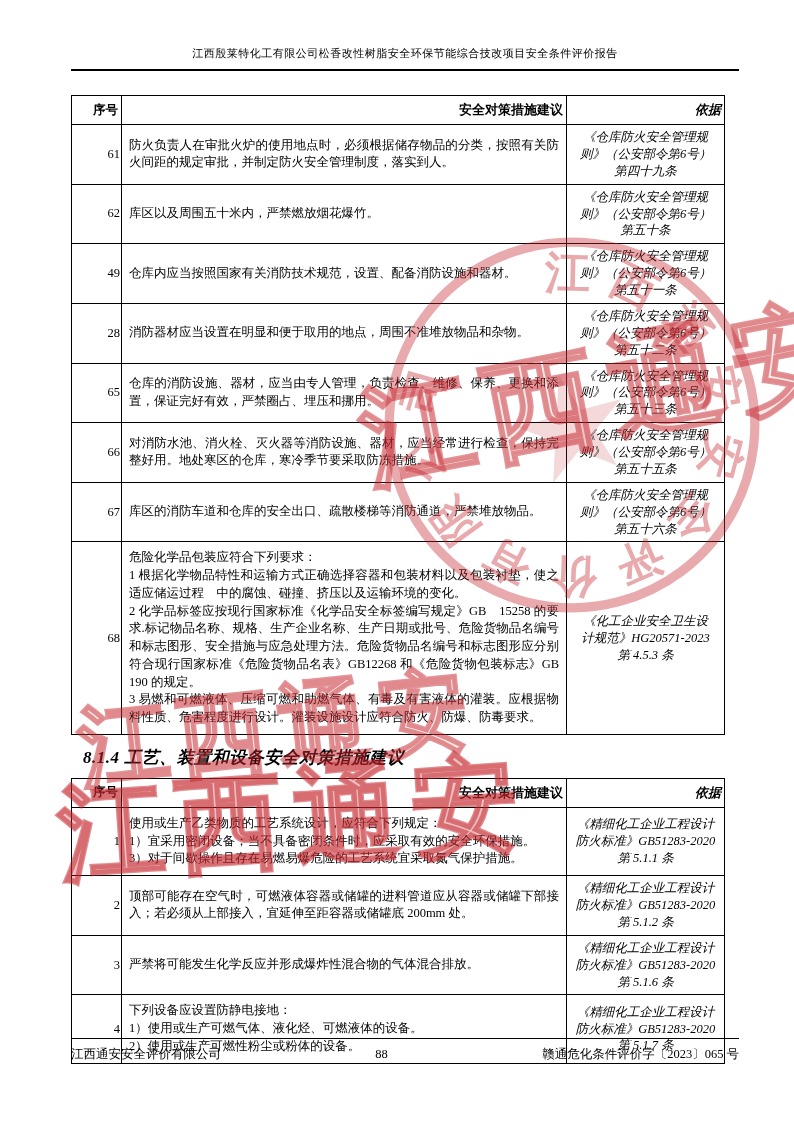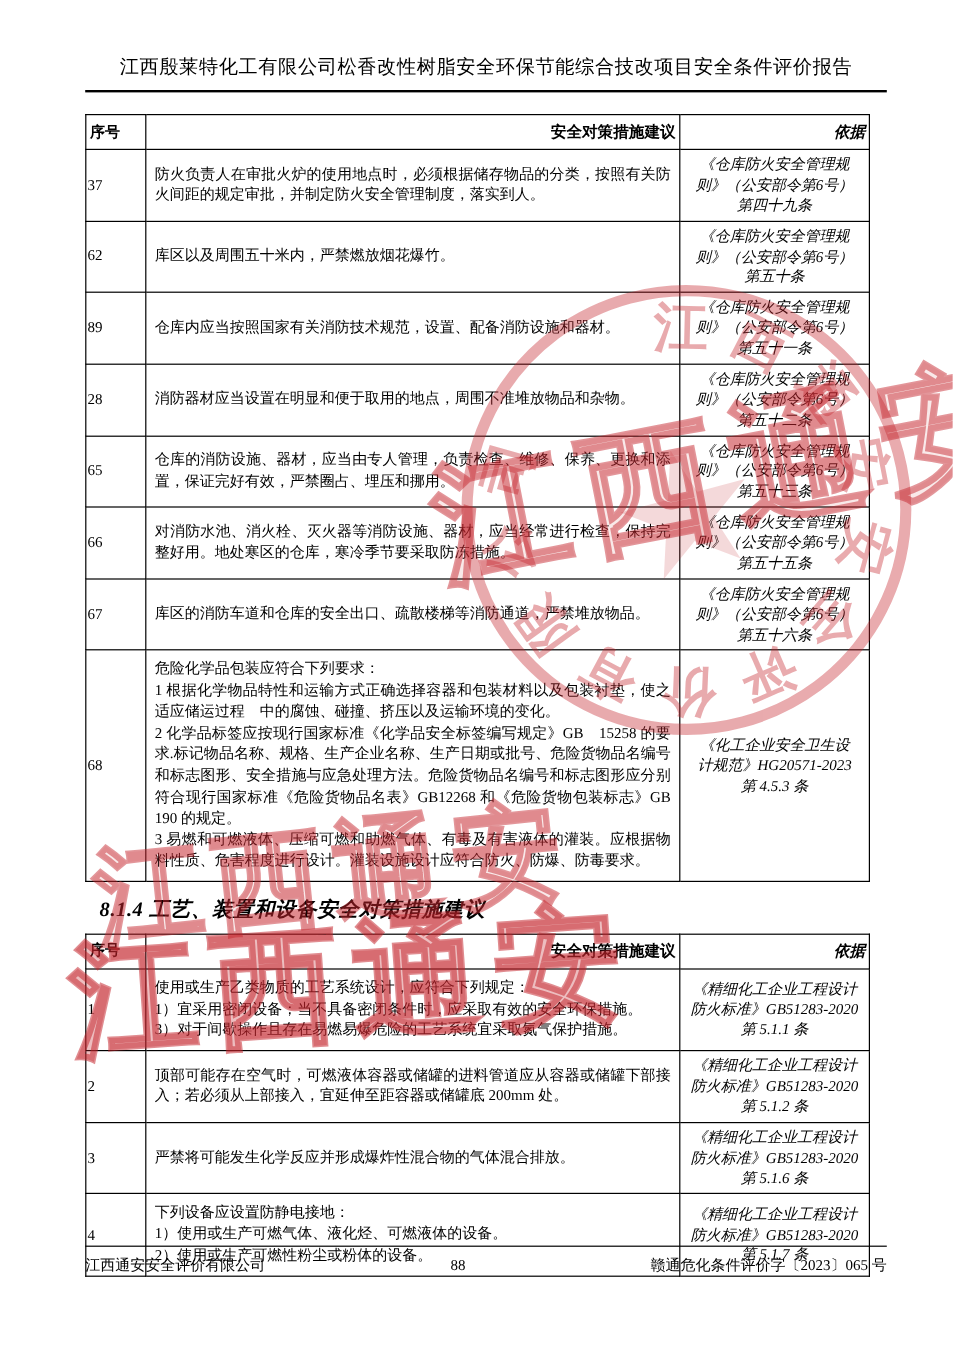--- a/index.html
+++ b/index.html
@@ -15,21 +15,21 @@
     overflow: hidden;
   }
 
   
   .doc-header {
     position: absolute;
     top: 46px;
     left: 71px;
     right: 55px;
     text-align: center;
-    font-size: 16px;
+    font-size: 11px;
     letter-spacing: 0.5px;
     padding-bottom: 8px;
     border-bottom: 2px solid #000;
   }
 
   
   .content {
     position: absolute;
     top: 95px;
     left: 71px;
@@ -45,21 +45,21 @@
     vertical-align: middle;
   }
   .measures-table th {
     font-weight: bold;
     font-size: 13px;
     text-align: right;
     padding: 5px 3px;
     height: 26px;
   }
   .measures-table td { height: 50px; }
-  th.col-no, td.col-no { width: 50px; text-align: left; font-size: 12.5px; }
+  th.col-no, td.col-no { width: 50px; text-align: right; font-size: 12.5px; }
   td.col-measure {
     text-align: justify;
     font-size: 12.5px;
     line-height: 1.42;
     padding: 7px 7px;
     white-space: pre-wrap;
   }
   th.col-basis, td.col-basis { width: 158px; font-style: italic; }
   td.col-basis {
     text-align: center;
@@ -136,35 +136,35 @@
     <table id="table1" class="measures-table">
       <thead>
           <tr>
             <th class="col-no">序号</th>
             <th class="col-measure">安全对策措施建议</th>
             <th class="col-basis">依据</th>
           </tr>
         </thead>
       <tbody>
           <tr>
-            <td class="col-no">37</td>
+            <td class="col-no">61</td>
             <td class="col-measure">防火负责人在审批火炉的使用地点时，必须根据储存物品的分类，按照有关防火间距的规定审批，并制定防火安全管理制度，落实到人。</td>
             <td class="col-basis">《仓库防火安全管理规
 则》（公安部令第6号）
 第四十九条</td>
           </tr>
           <tr>
             <td class="col-no">62</td>
             <td class="col-measure">库区以及周围五十米内，严禁燃放烟花爆竹。</td>
             <td class="col-basis">《仓库防火安全管理规
 则》（公安部令第6号）
 第五十条</td>
           </tr>
           <tr>
-            <td class="col-no">89</td>
+            <td class="col-no">49</td>
             <td class="col-measure">仓库内应当按照国家有关消防技术规范，设置、配备消防设施和器材。</td>
             <td class="col-basis">《仓库防火安全管理规
 则》（公安部令第6号）
 第五十一条</td>
           </tr>
           <tr>
             <td class="col-no">28</td>
             <td class="col-measure">消防器材应当设置在明显和便于取用的地点，周围不准堆放物品和杂物。</td>
             <td class="col-basis">《仓库防火安全管理规
 则》（公安部令第6号）

